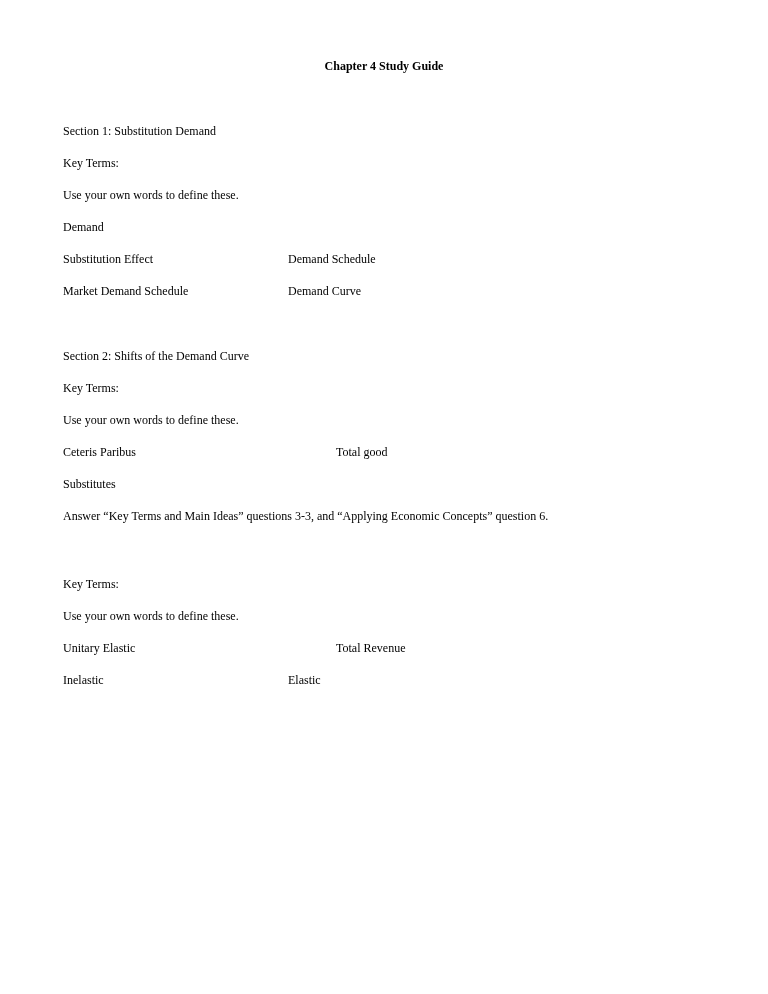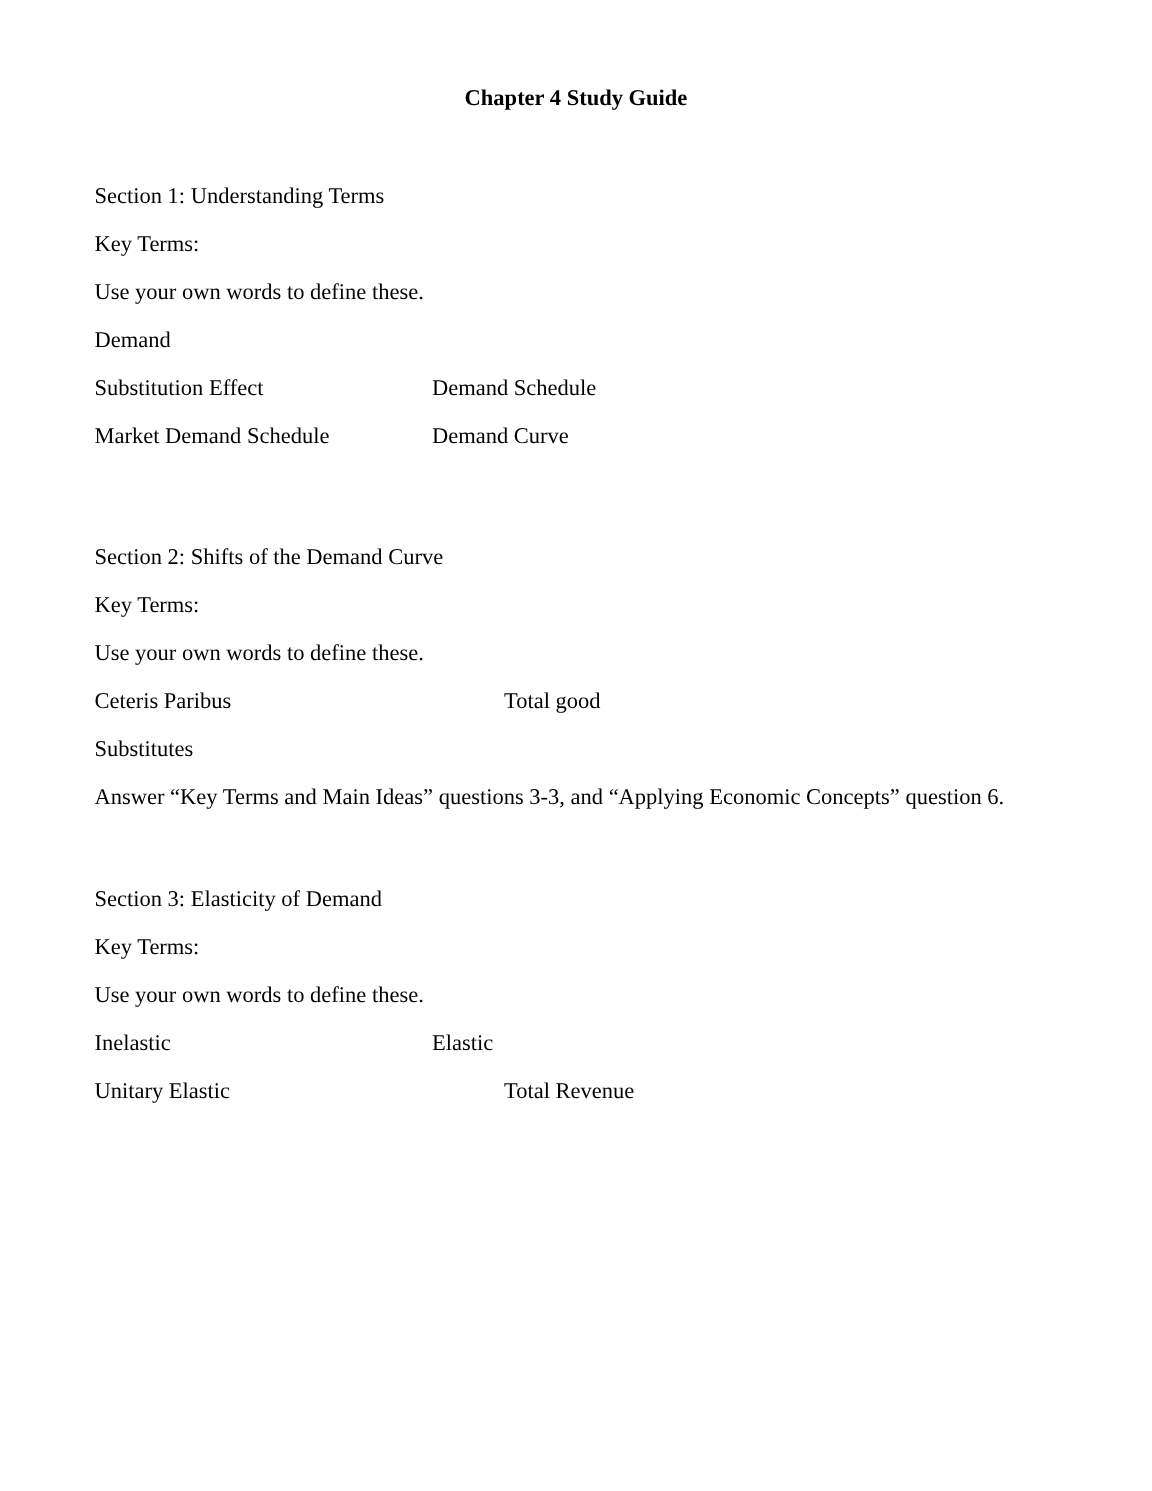--- a/index.html
+++ b/index.html
@@ -8,32 +8,32 @@
     background: #ffffff;
   }
   .page {
     position: relative;
     width: 768px;
     height: 994px;
     margin: 0 auto;
     background: #ffffff;
     color: #000000;
     font-family: "Liberation Serif", serif;
-    font-size: 15px;
+    font-size: 12px;
     box-sizing: border-box;
     padding: 50px 63px 0 63px;
     overflow: hidden;
   }
   .doc-title {
     text-align: center;
     font-weight: bold;
     line-height: 32px;
   }
   .section-1 { margin-top: 33px; }
-  .section-2 { margin-top: 49px; }
+  .section-2 { margin-top: 33px; }
   .section-3 { margin-top: 36px; }
   .line {
     line-height: 32px;
     white-space: nowrap;
   }
   .term-row {
     position: relative;
   }
   .col-a {
     position: absolute;
@@ -47,21 +47,21 @@
   }
 </style>
 </head>
 <body>
 
 <div class="page">
 
   <div class="doc-title">Chapter 4 Study Guide</div>
 
   <div class="section-1">
-    <div class="line">Section 1: Understanding Terms</div>
+    <div class="line">Section 1: Substitution Demand</div>
     <div class="line">Key Terms:</div>
     <div class="line">Use your own words to define these.</div>
 
     <div class="line term-row">
       <span>Demand</span>
     </div>
     <div class="line term-row">
       <span>Substitution Effect</span>
       <span class="col-a">Demand Schedule</span>
     </div>
@@ -82,28 +82,27 @@
       <span class="col-b">Total good</span>
     </div>
     <div class="line term-row">
       <span>Substitutes</span>
     </div>
 
     <div class="line">Answer “Key Terms and Main Ideas” questions 3-3, and “Applying Economic Concepts” question 6.</div>
   </div>
 
   <div class="section-3">
-    <div class="line">Section 3: Elasticity of Demand</div>
     <div class="line">Key Terms:</div>
     <div class="line">Use your own words to define these.</div>
 
     <div class="line term-row">
+      <span>Unitary Elastic</span>
+      <span class="col-b">Total Revenue</span>
+    </div>
+    <div class="line term-row">
       <span>Inelastic</span>
       <span class="col-a">Elastic</span>
-    </div>
-    <div class="line term-row">
-      <span>Unitary Elastic</span>
-      <span class="col-b">Total Revenue</span>
     </div>
 
   </div>
 
 </div>
 
 </body></html>

